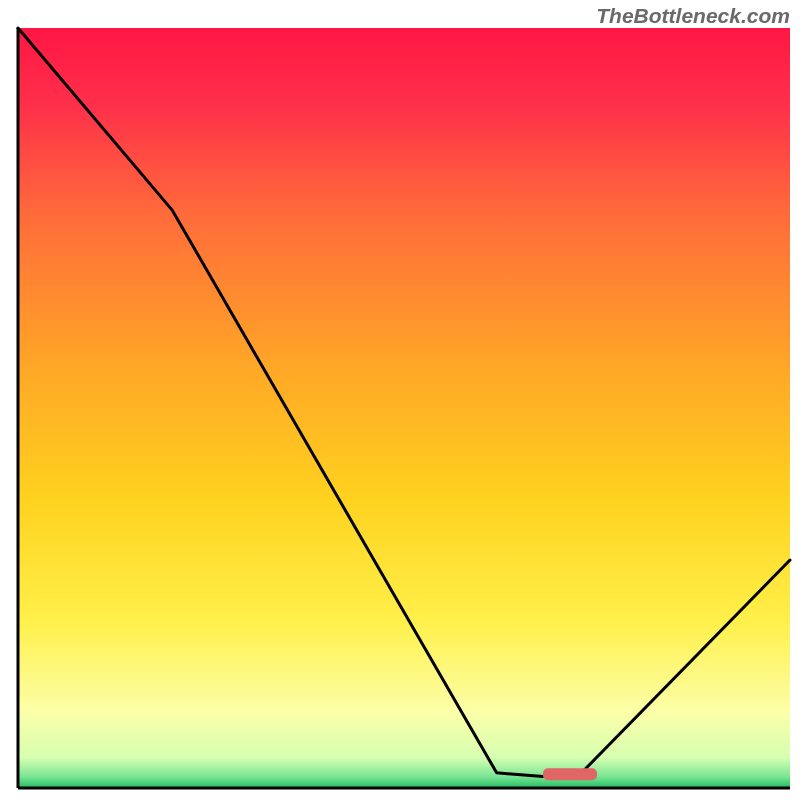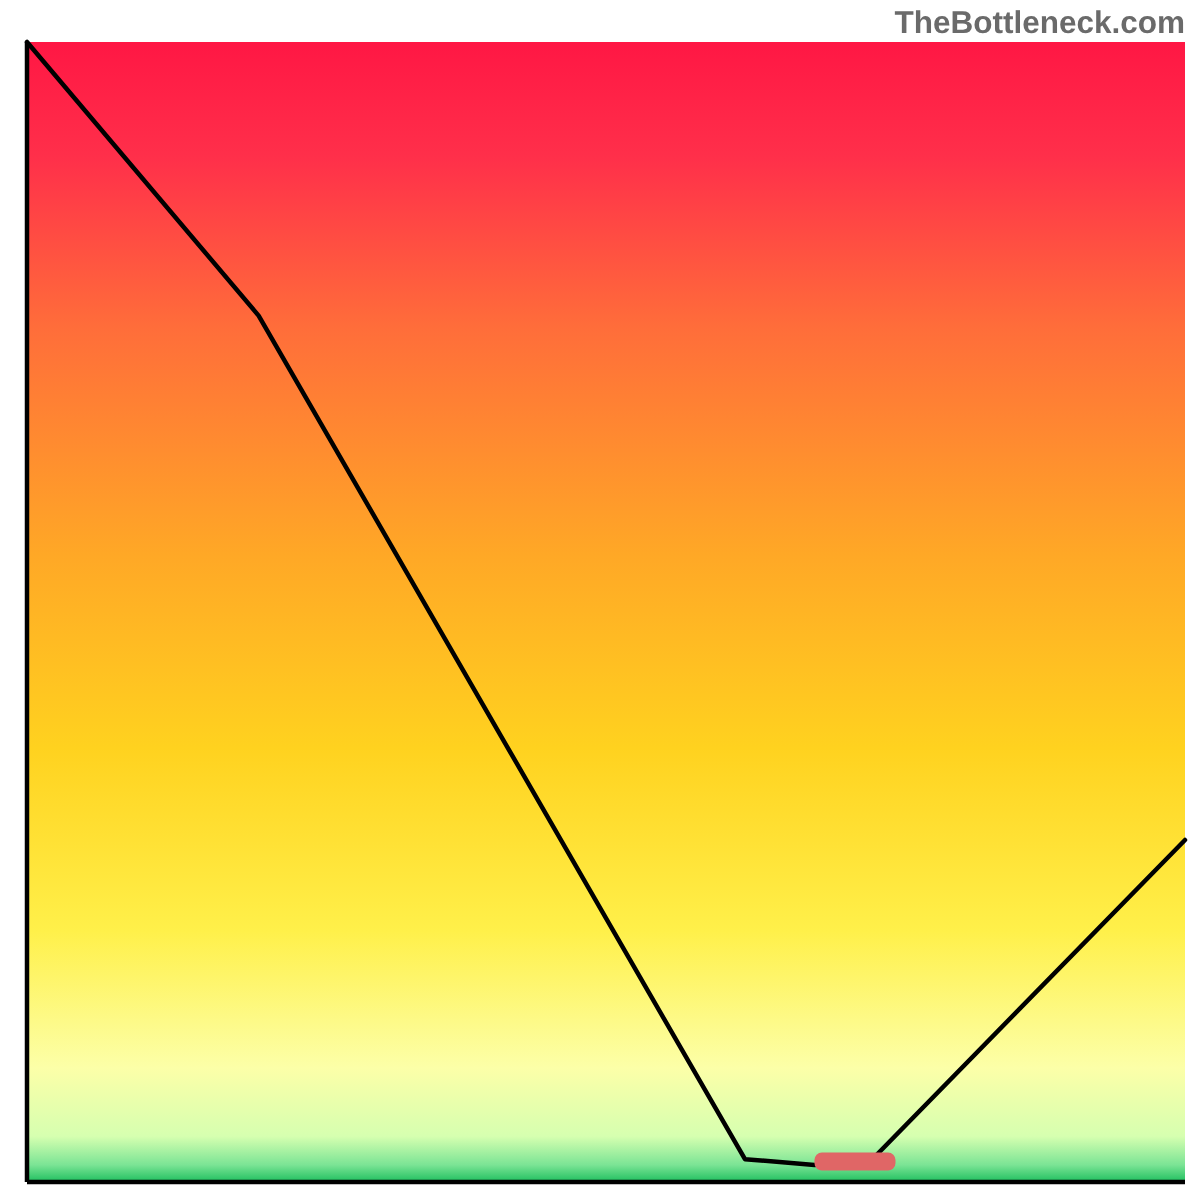--- a/index.html
+++ b/index.html
@@ -5,20 +5,21 @@
   body {
     margin: 0;
     padding: 0;
     background: #ffffff;
     font-family: Arial, Helvetica, sans-serif;
   }
   .container {
     width: 800px;
     height: 800px;
     position: relative;
+    font-style: italic;
   }
   .watermark {
     position: absolute;
     top: 4px;
     right: 10px;
     font-size: 21px;
     font-weight: bold;
     color: #6a6a6a;
     z-index: 10;
   }

